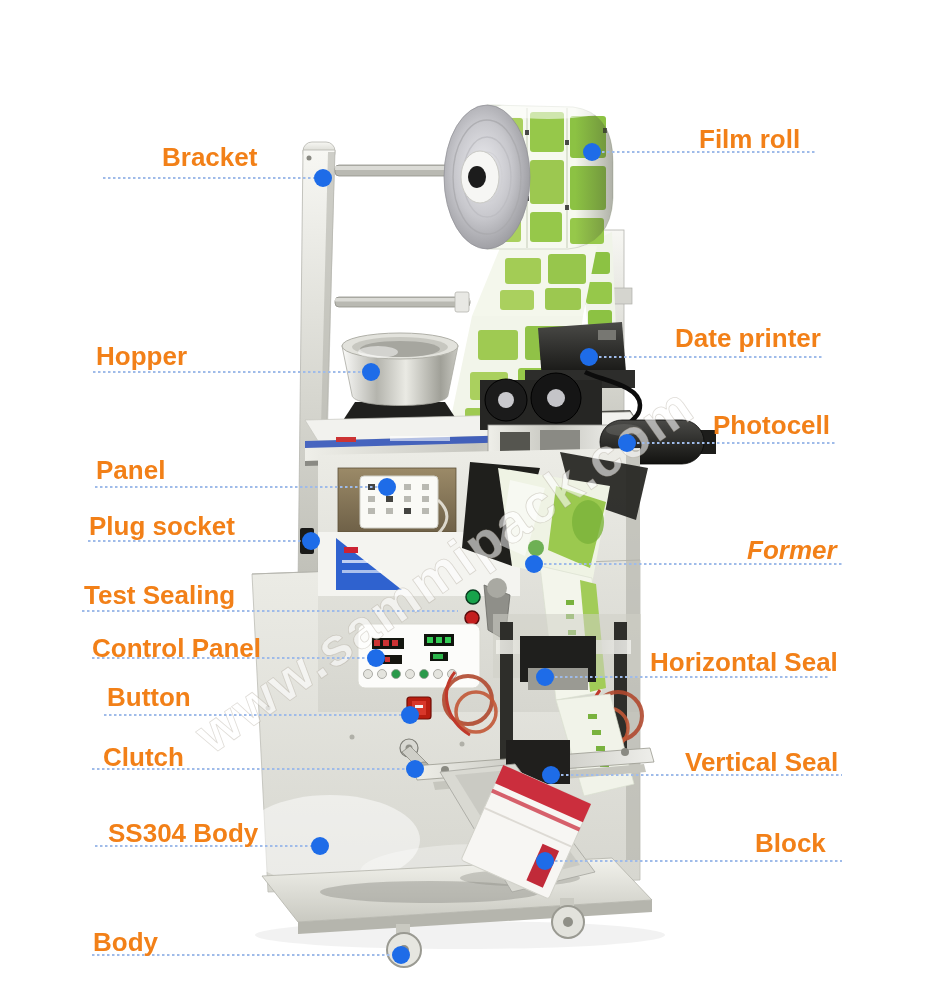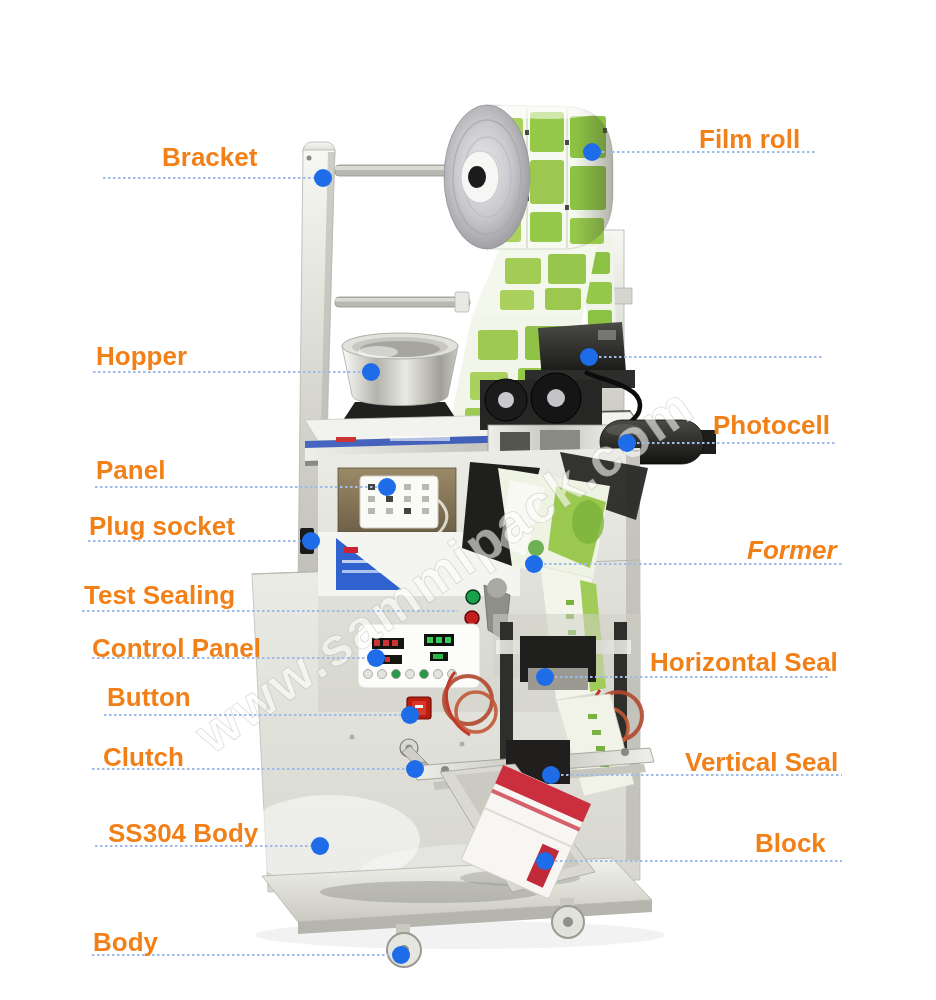--- a/index.html
+++ b/index.html
@@ -379,19 +379,20 @@
 <div class="lbl" style="left:96px;top:455px;">Panel</div>
 <div class="lbl" style="left:89px;top:511px;">Plug socket</div>
 <div class="lbl" style="left:84px;top:580px;">Test Sealing</div>
 <div class="lbl" style="left:92px;top:633px;">Control Panel</div>
 <div class="lbl" style="left:107px;top:682px;">Button</div>
 <div class="lbl" style="left:103px;top:742px;">Clutch</div>
 <div class="lbl" style="left:108px;top:818px;">SS304 Body</div>
 <div class="lbl" style="left:93px;top:927px;">Body</div>
 
 <div class="lbl" style="left:699px;top:124px;">Film roll</div>
+<div class="lbl" style="left:675px;top:323px;">Date printer</div>
 <div class="lbl" style="left:713px;top:410px;">Photocell</div>
 <div class="lbl" style="left:747px;top:535px;font-style:italic;">Former</div>
 <div class="lbl" style="left:650px;top:647px;">Horizontal Seal</div>
 <div class="lbl" style="left:685px;top:747px;">Vertical Seal</div>
 <div class="lbl" style="left:755px;top:828px;">Block</div>
 
 </div>
 
 </body></html>

